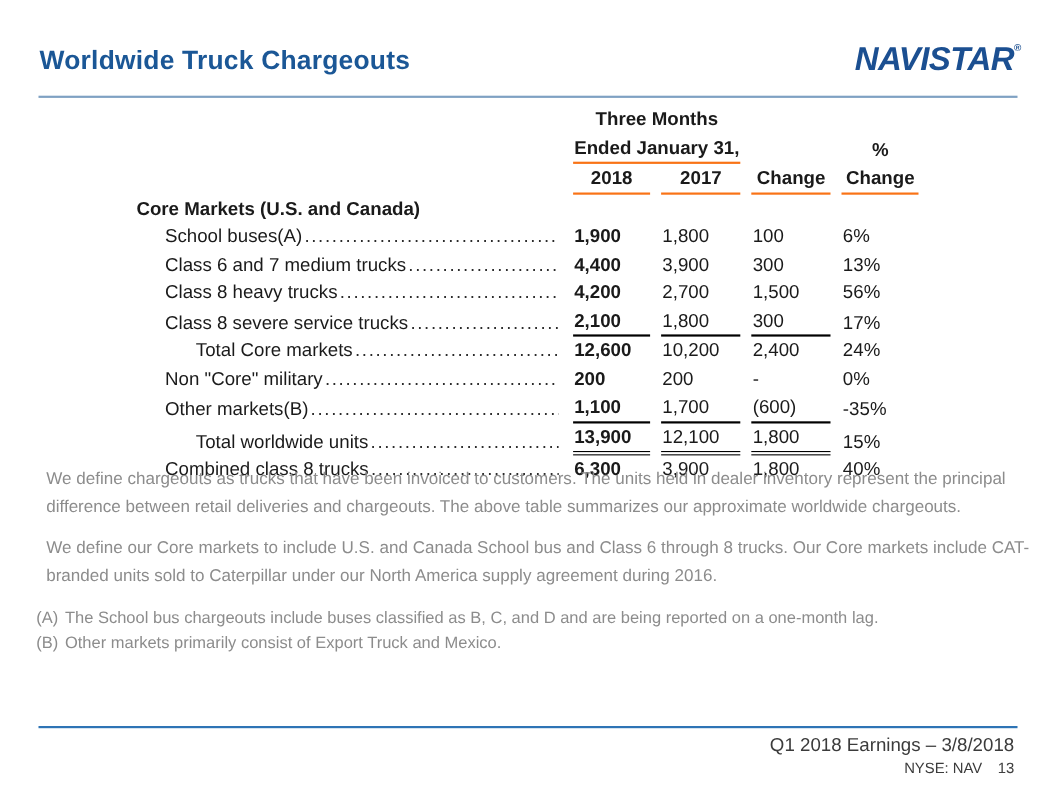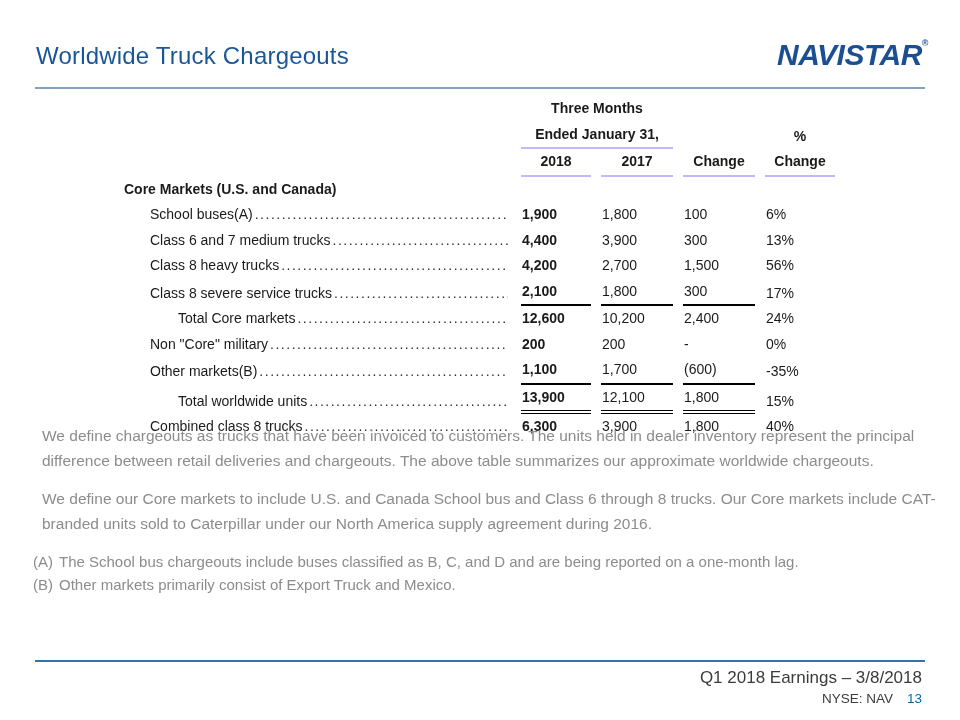--- a/index.html
+++ b/index.html
@@ -8,43 +8,43 @@
     background:#ffffff;
     font-family:"Liberation Sans", sans-serif;
     color:#1a1a1a;
     overflow:hidden;
   }
   .slide { position:relative; width:960px; height:720px; background:#fff; }
 
   
   .title {
     position:absolute; left:36px; top:42px;
-    font-size:24px; font-weight:normal; color:#1B5796;
+    font-size:24px; font-weight:bold; color:#1B5796;
     letter-spacing:0.2px;
   }
   .logo {
     position:absolute; right:32px; top:38px;
     font-size:30px; font-weight:800; font-style:italic;
     color:#1B4F91; letter-spacing:-0.5px;
   }
   .logo sup { font-size:9px; font-style:normal; vertical-align:top; }
   .title-rule {
     position:absolute; left:35px; top:87px; width:890px; height:2px;
     background:#7FA1C3;
   }
 
   
   table.t {
     position:absolute; left:108px; top:96px;
     border-collapse:separate; border-spacing:10px 0;
-    font-size:14px; color:#1a1a1a;
+    font-size:17px; color:#1a1a1a;
   }
   table.t td { vertical-align:bottom; line-height:23.5px; white-space:nowrap; }
   td.c  { text-align:center; font-weight:bold; }
-  td.bb { border-bottom:2px solid #c4b5fd; }
+  td.bb { border-bottom:2px solid #f97316; }
   td.v  { padding-right:5px; }
   td.b  { font-weight:bold; }
   td.ru { border-bottom:2px solid #000; }
   td.rd { border-bottom:4px double #000; }
   td.section { font-weight:bold; padding-left:6px; }
   td.lbl .flexrow { display:flex; align-items:baseline;justify-content:center; }
   td.i1 { padding-left:32px; }
   td.i2 { padding-left:60px; font-weight:normal; }
   .leader {
     flex:1 1 auto; overflow:hidden; white-space:nowrap;
@@ -76,21 +76,21 @@
     background:#2E74B5;
   }
   .footer-line1 {
     position:absolute; right:38px; top:668px;
     font-size:17px; color:#3b3b3b;
   }
   .footer-line2 {
     position:absolute; right:38px; top:691px;
     font-size:13.5px; color:#3b3b3b;
   }
-  .footer-line2 .pg { color:#0369a1; margin-left:14px; }
+  .footer-line2 .pg { color:#404040; margin-left:14px; }
 </style>
 </head>
 <body>
 
 <div class="slide">
 
   <div class="title">Worldwide Truck Chargeouts</div>
   <div class="logo"><span>NAVISTAR</span><sup>®</sup></div>
   <div class="title-rule"></div>
 

